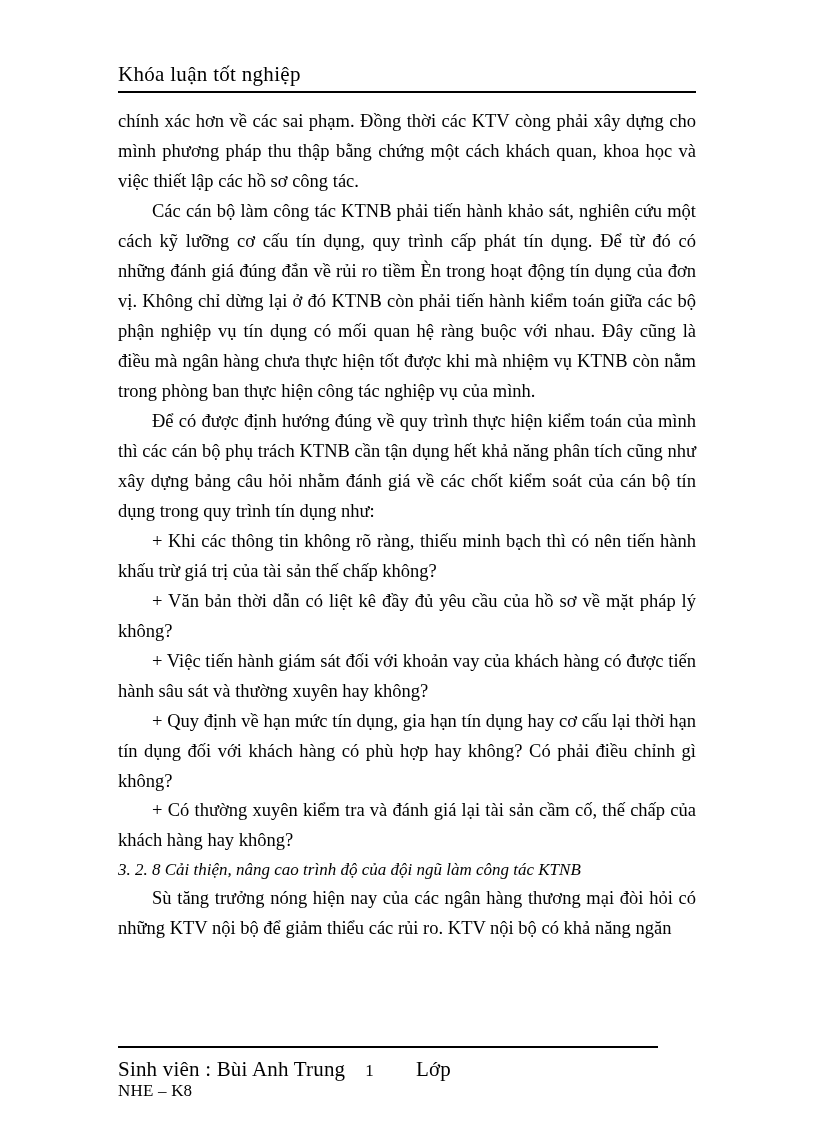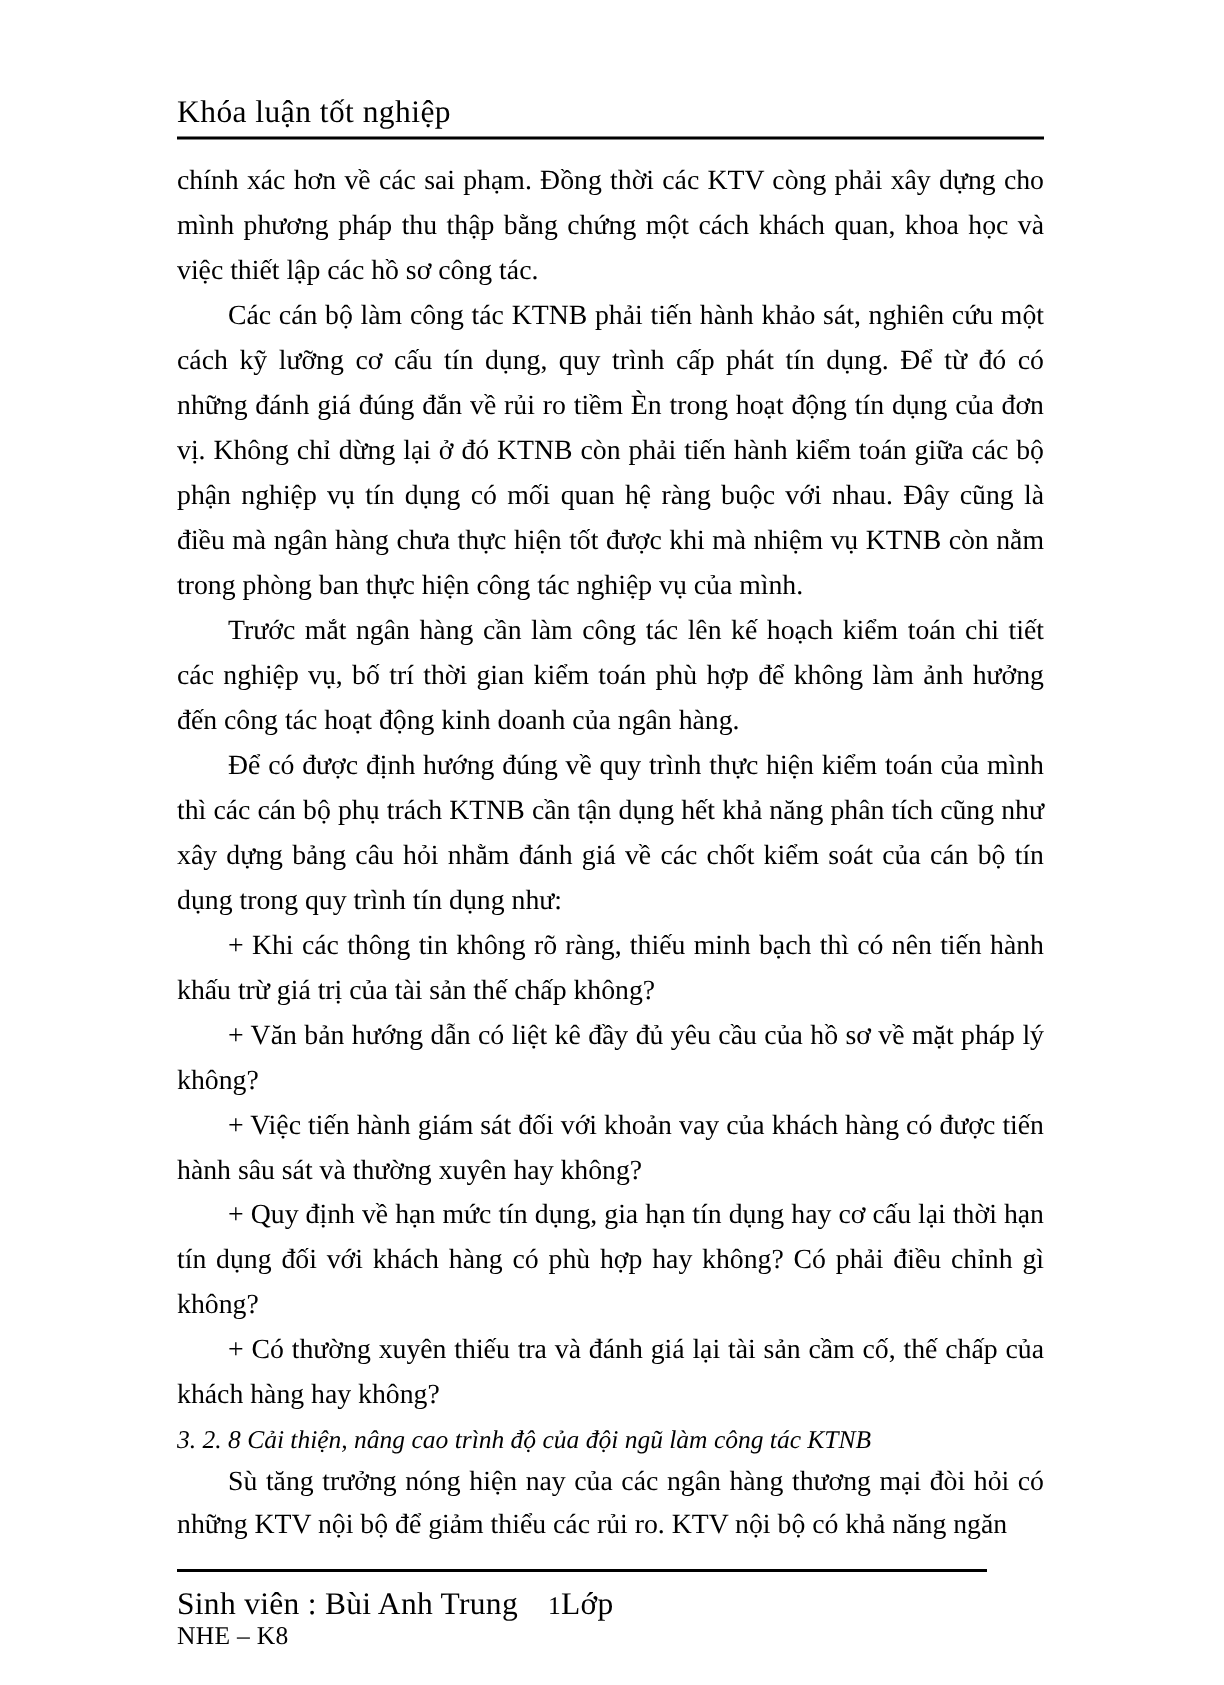--- a/index.html
+++ b/index.html
@@ -75,46 +75,46 @@
     white-space: nowrap;
   }
   .footer-center {
     font-size: 17px;
     padding-top: 4px;
     padding-left: 20px;
   }
   .footer-right {
     white-space: nowrap;
     padding-right: 52px;
+    margin-left: 42px;
   }
   .footer-line2 {
     font-size: 17px;
     line-height: 1.25;
     letter-spacing: 0.2px;
     margin-top: -2px;
   }
 </style>
 </head>
 <body>
 
 <div class="page">
 
   <div class="header">Khóa luận tốt nghiệp</div>
   <hr class="rule">
 
   <div class="body-text">
     <p>chính xác hơn về các sai phạm. Đồng thời các KTV còng phải xây dựng cho mình phương pháp thu thập bằng chứng một cách khách quan, khoa học và việc thiết lập các hồ sơ công tác.</p>
     <p class="indent">Các cán bộ làm công tác KTNB phải tiến hành khảo sát, nghiên cứu một cách kỹ lưỡng cơ cấu tín dụng, quy trình cấp phát tín dụng. Để từ đó có những đánh giá đúng đắn về rủi ro tiềm Èn trong hoạt động tín dụng của đơn vị. Không chỉ dừng lại ở đó KTNB còn phải tiến hành kiểm toán giữa các bộ phận nghiệp vụ tín dụng có mối quan hệ ràng buộc với nhau. Đây cũng là điều mà ngân hàng chưa thực hiện tốt được khi mà nhiệm vụ KTNB còn nằm trong phòng ban thực hiện công tác nghiệp vụ của mình.</p>
-    <p class="indent">Trước mắt ngân hàng cần làm công tác lên kế hoạch kiểm toán chi tiết các nghiệp vụ, bố trí thời gian kiểm toán phù hợp để không làm ảnh hưởng đến công tác hoạt động kinh doanh của ngân hàng.</p>
     <p class="indent">Để có được định hướng đúng về quy trình thực hiện kiểm toán của mình thì các cán bộ phụ trách KTNB cần tận dụng hết khả năng phân tích cũng như xây dựng bảng câu hỏi nhằm đánh giá về các chốt kiểm soát của cán bộ tín dụng trong quy trình tín dụng như:</p>
     <p class="indent">+ Khi các thông tin không rõ ràng, thiếu minh bạch thì có nên tiến hành khấu trừ giá trị của tài sản thế chấp không?</p>
-    <p class="indent">+ Văn bản hướng dẫn có liệt kê đầy đủ yêu cầu của hồ sơ về mặt pháp lý không?</p>
+    <p class="indent">+ Văn bản thời dẫn có liệt kê đầy đủ yêu cầu của hồ sơ về mặt pháp lý không?</p>
     <p class="indent">+ Việc tiến hành giám sát đối với khoản vay của khách hàng có được tiến hành sâu sát và thường xuyên hay không?</p>
     <p class="indent">+ Quy định về hạn mức tín dụng, gia hạn tín dụng hay cơ cấu lại thời hạn tín dụng đối với khách hàng có phù hợp hay không? Có phải điều chỉnh gì không?</p>
-    <p class="indent">+ Có thường xuyên thiếu tra và đánh giá lại tài sản cầm cố, thế chấp của khách hàng hay không?</p>
+    <p class="indent">+ Có thường xuyên kiểm tra và đánh giá lại tài sản cầm cố, thế chấp của khách hàng hay không?</p>
     <p class="subheading">3. 2. 8 Cải thiện, nâng cao trình độ của đội ngũ làm công tác KTNB</p>
     <p class="indent">Sù tăng trưởng nóng hiện nay của các ngân hàng thương mại đòi hỏi có những KTV nội bộ để giảm thiểu các rủi ro. KTV nội bộ có khả năng ngăn</p>
   </div>
 
   <div class="footer">
     <hr class="rule bottom">
     <div class="footer-row">
       <div class="footer-left">Sinh viên : Bùi Anh Trung</div>
       <div class="footer-center">1</div>
       <div class="footer-right">Lớp</div>

